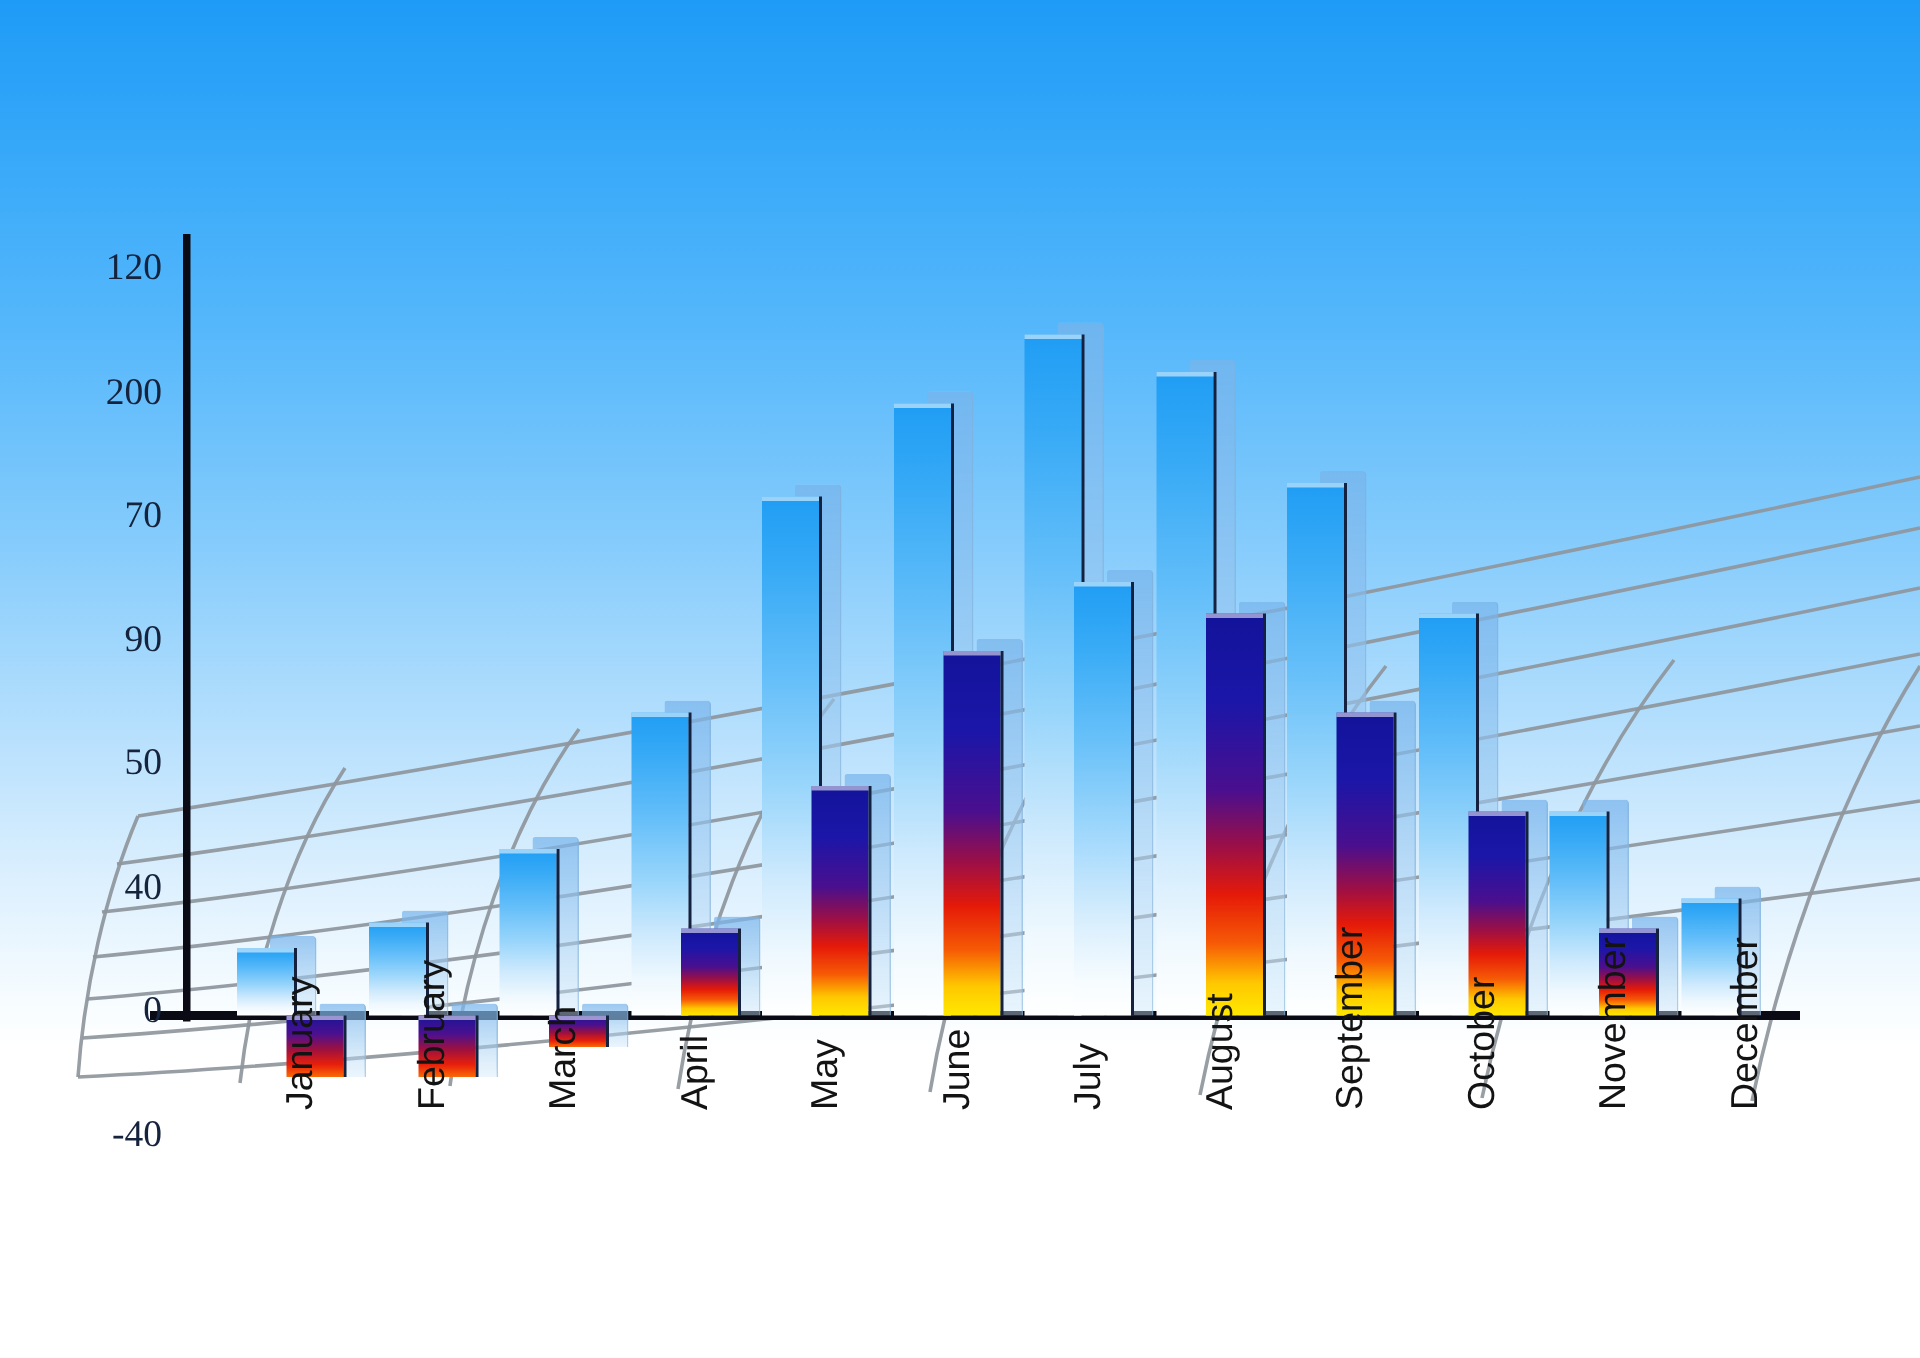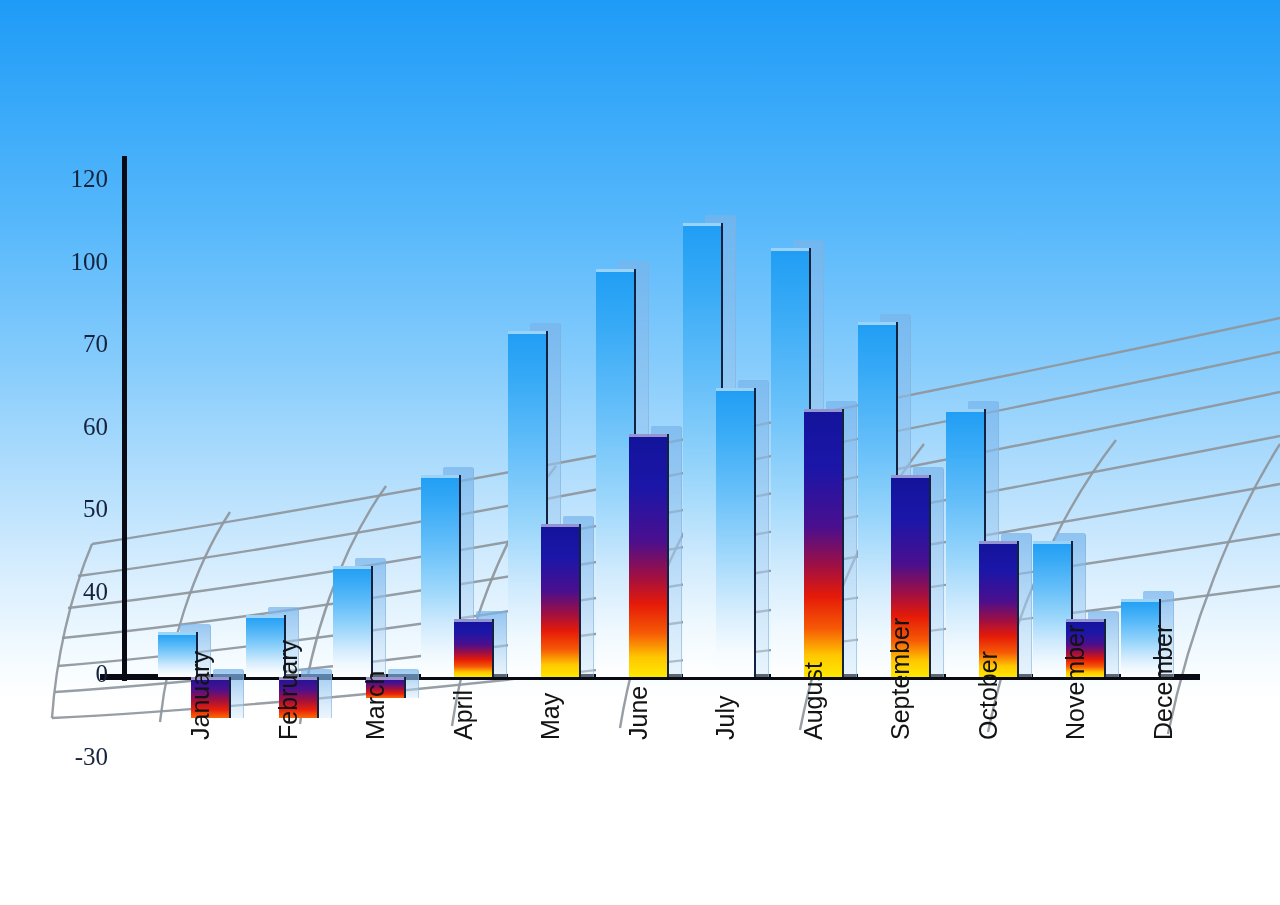--- a/index.html
+++ b/index.html
@@ -115,27 +115,27 @@
         <path d="M 1280,444 C 1232,520 1190,626 1168,734"></path>
       </g>
     </svg>
   </div>
 
   <div class="plot">
     <div class="yaxis"></div>
     <div class="xaxis"></div>
     <div id="yticks">
         <div class="ytick" style="top: 165px; left: 40px; width: 68px;">120</div>
-        <div class="ytick" style="top: 247.5px; left: 40px; width: 68px;">100</div>
+        <div class="ytick" style="top: 247.5px; left: 40px; width: 68px;">200</div>
         <div class="ytick" style="top: 330px; left: 40px; width: 68px;">70</div>
-        <div class="ytick" style="top: 412.5px; left: 40px; width: 68px;">60</div>
+        <div class="ytick" style="top: 412.5px; left: 40px; width: 68px;">90</div>
         <div class="ytick" style="top: 495px; left: 40px; width: 68px;">50</div>
         <div class="ytick" style="top: 577.5px; left: 40px; width: 68px;">40</div>
         <div class="ytick" style="top: 660px; left: 40px; width: 68px;">0</div>
-        <div class="ytick" style="top: 742.5px; left: 40px; width: 68px;">-30</div>
+        <div class="ytick" style="top: 742.5px; left: 40px; width: 68px;">-40</div>
       </div>
     <div id="bars">
         <div class="shadow" style="left: 180px; top: 623.625px; width: 30px; height: 53.375px; bottom: auto; position: absolute; border-radius: 2px 3px 0px 0px;"></div>
         <div class="bar" style="left: 158px; top: 631.625px; width: 38px; height: 45.375px; bottom: auto; position: absolute;">
           <div class="face-blue"></div>
           <div class="topcap"></div>
         </div>
         <div class="shadow" style="left: 213px; top: 669px; width: 30px; height: 49.25px; bottom: auto; position: absolute; border-radius: 2px 3px 0px 0px;"></div>
         <div class="bar" style="left: 191px; top: 677px; width: 38px; height: 41.25px; bottom: auto; position: absolute;">
           <div class="face-fire-neg"></div>

